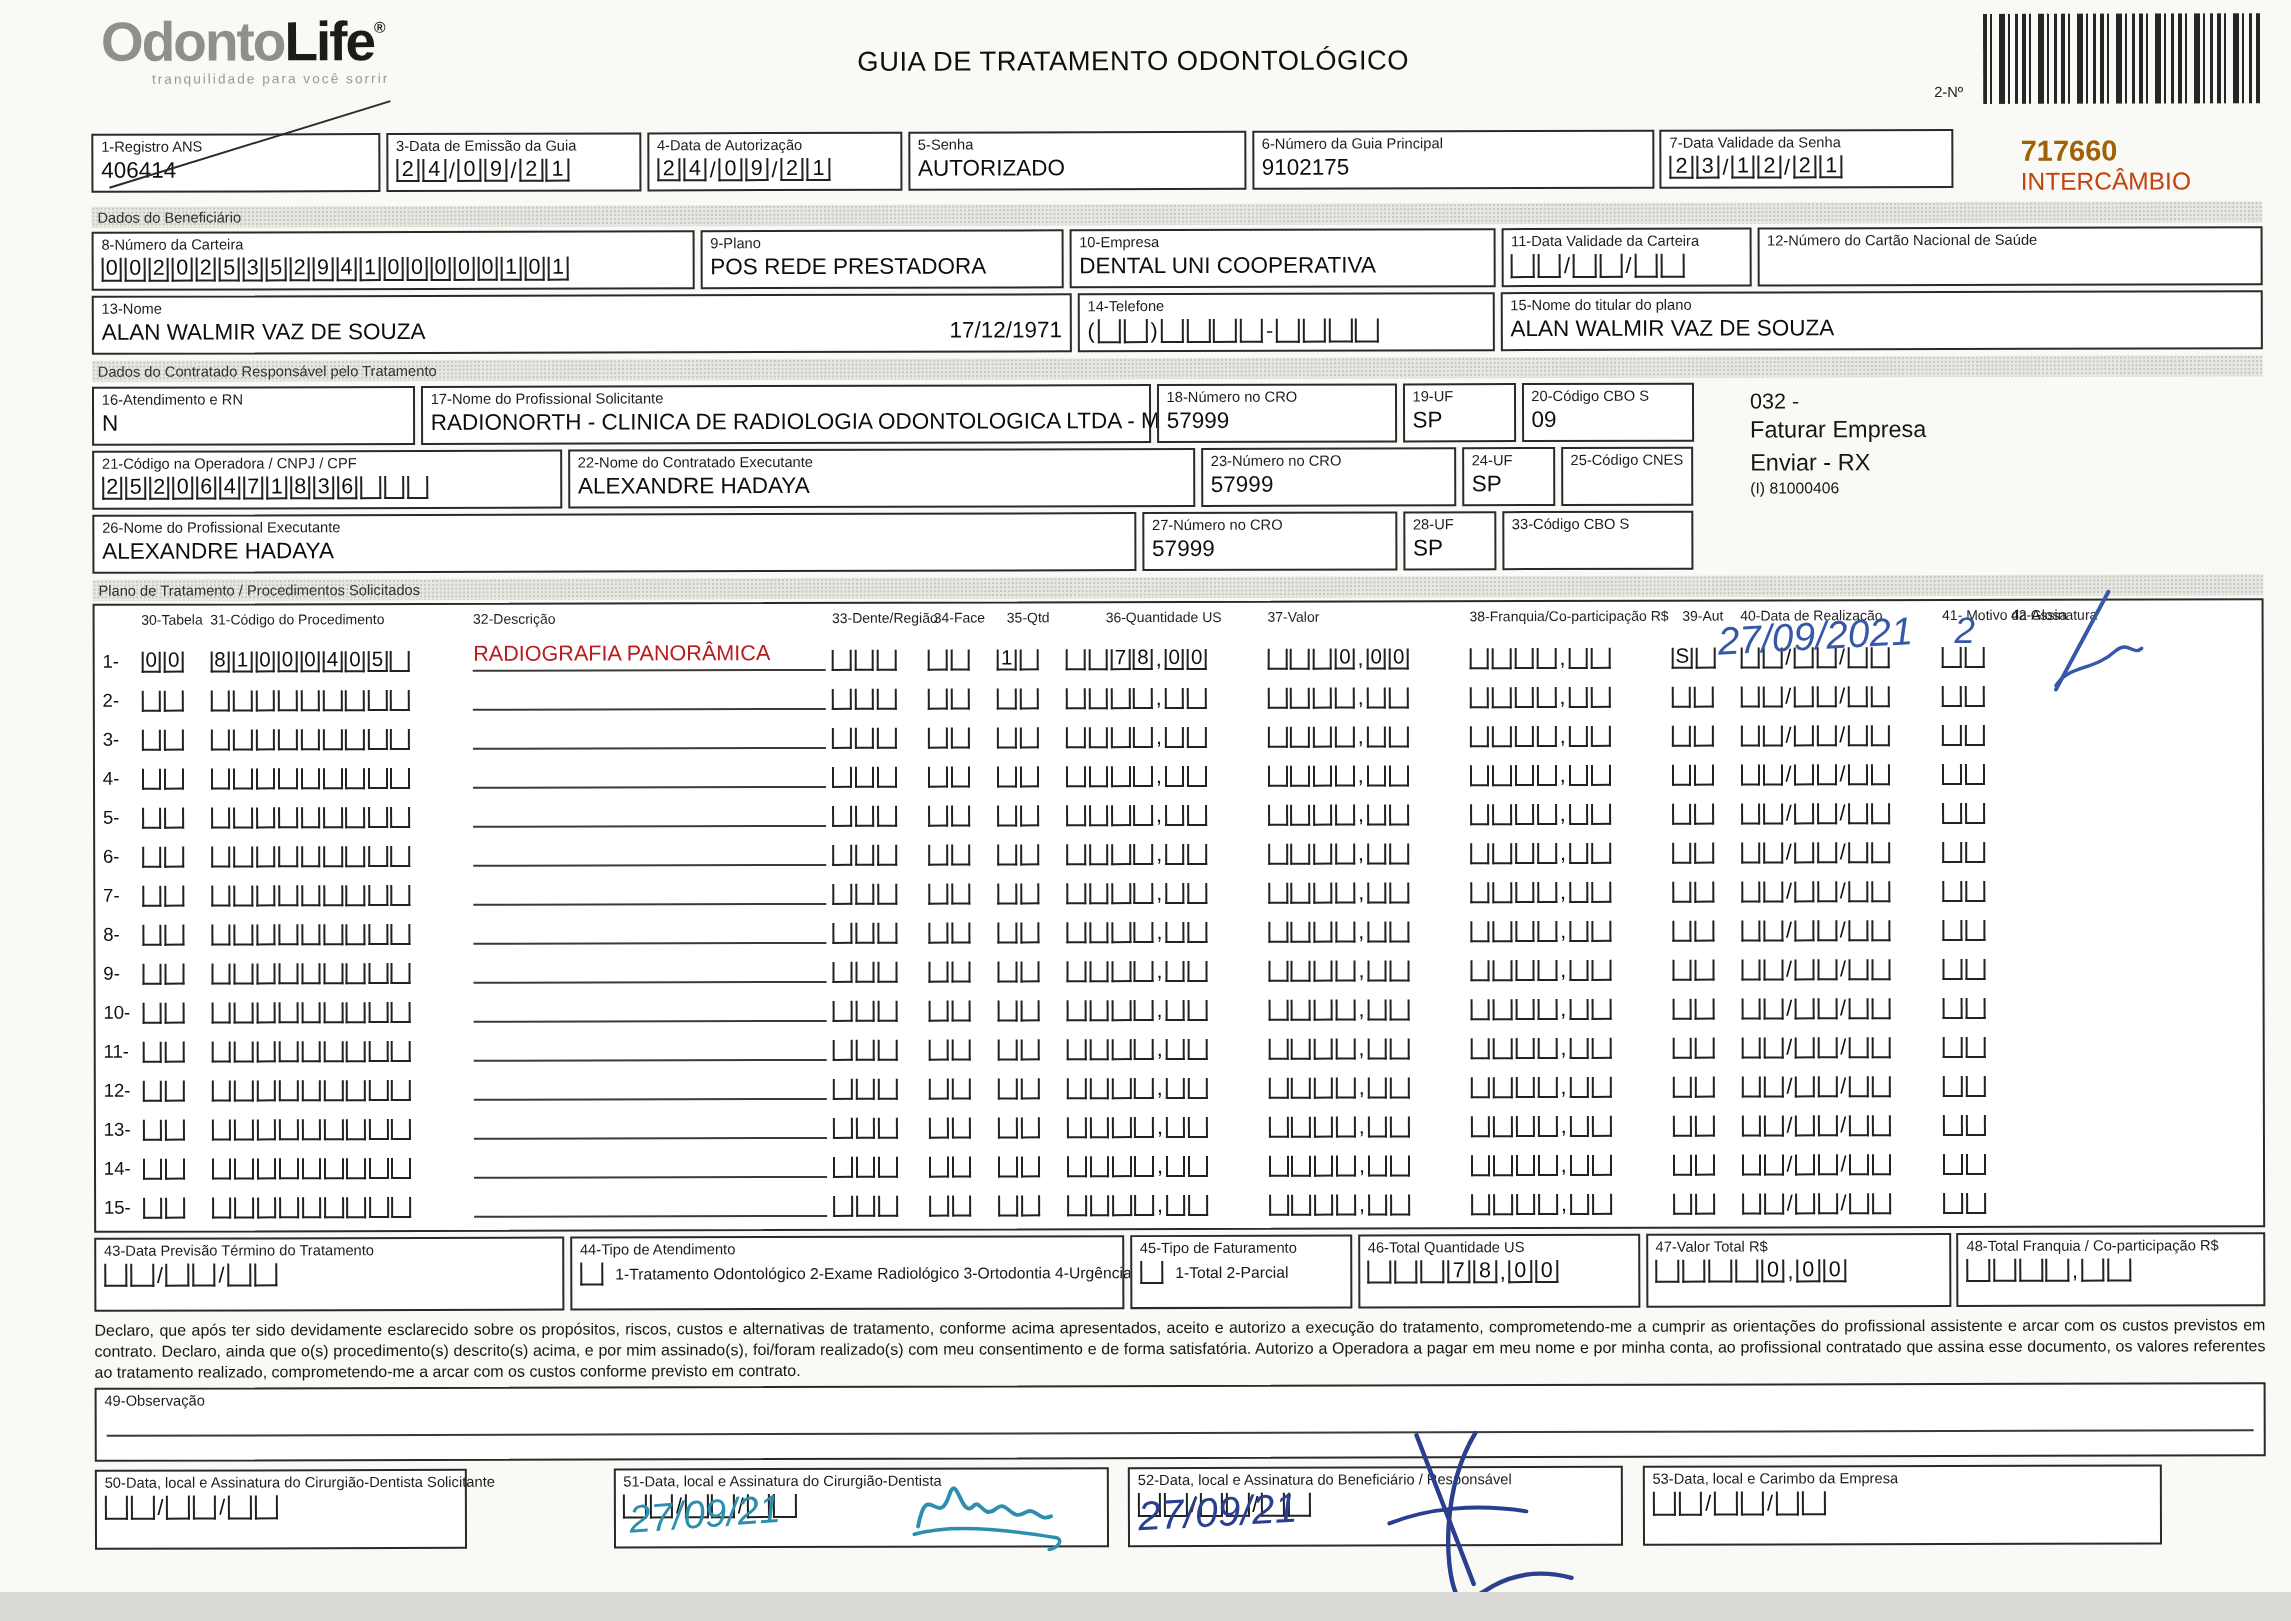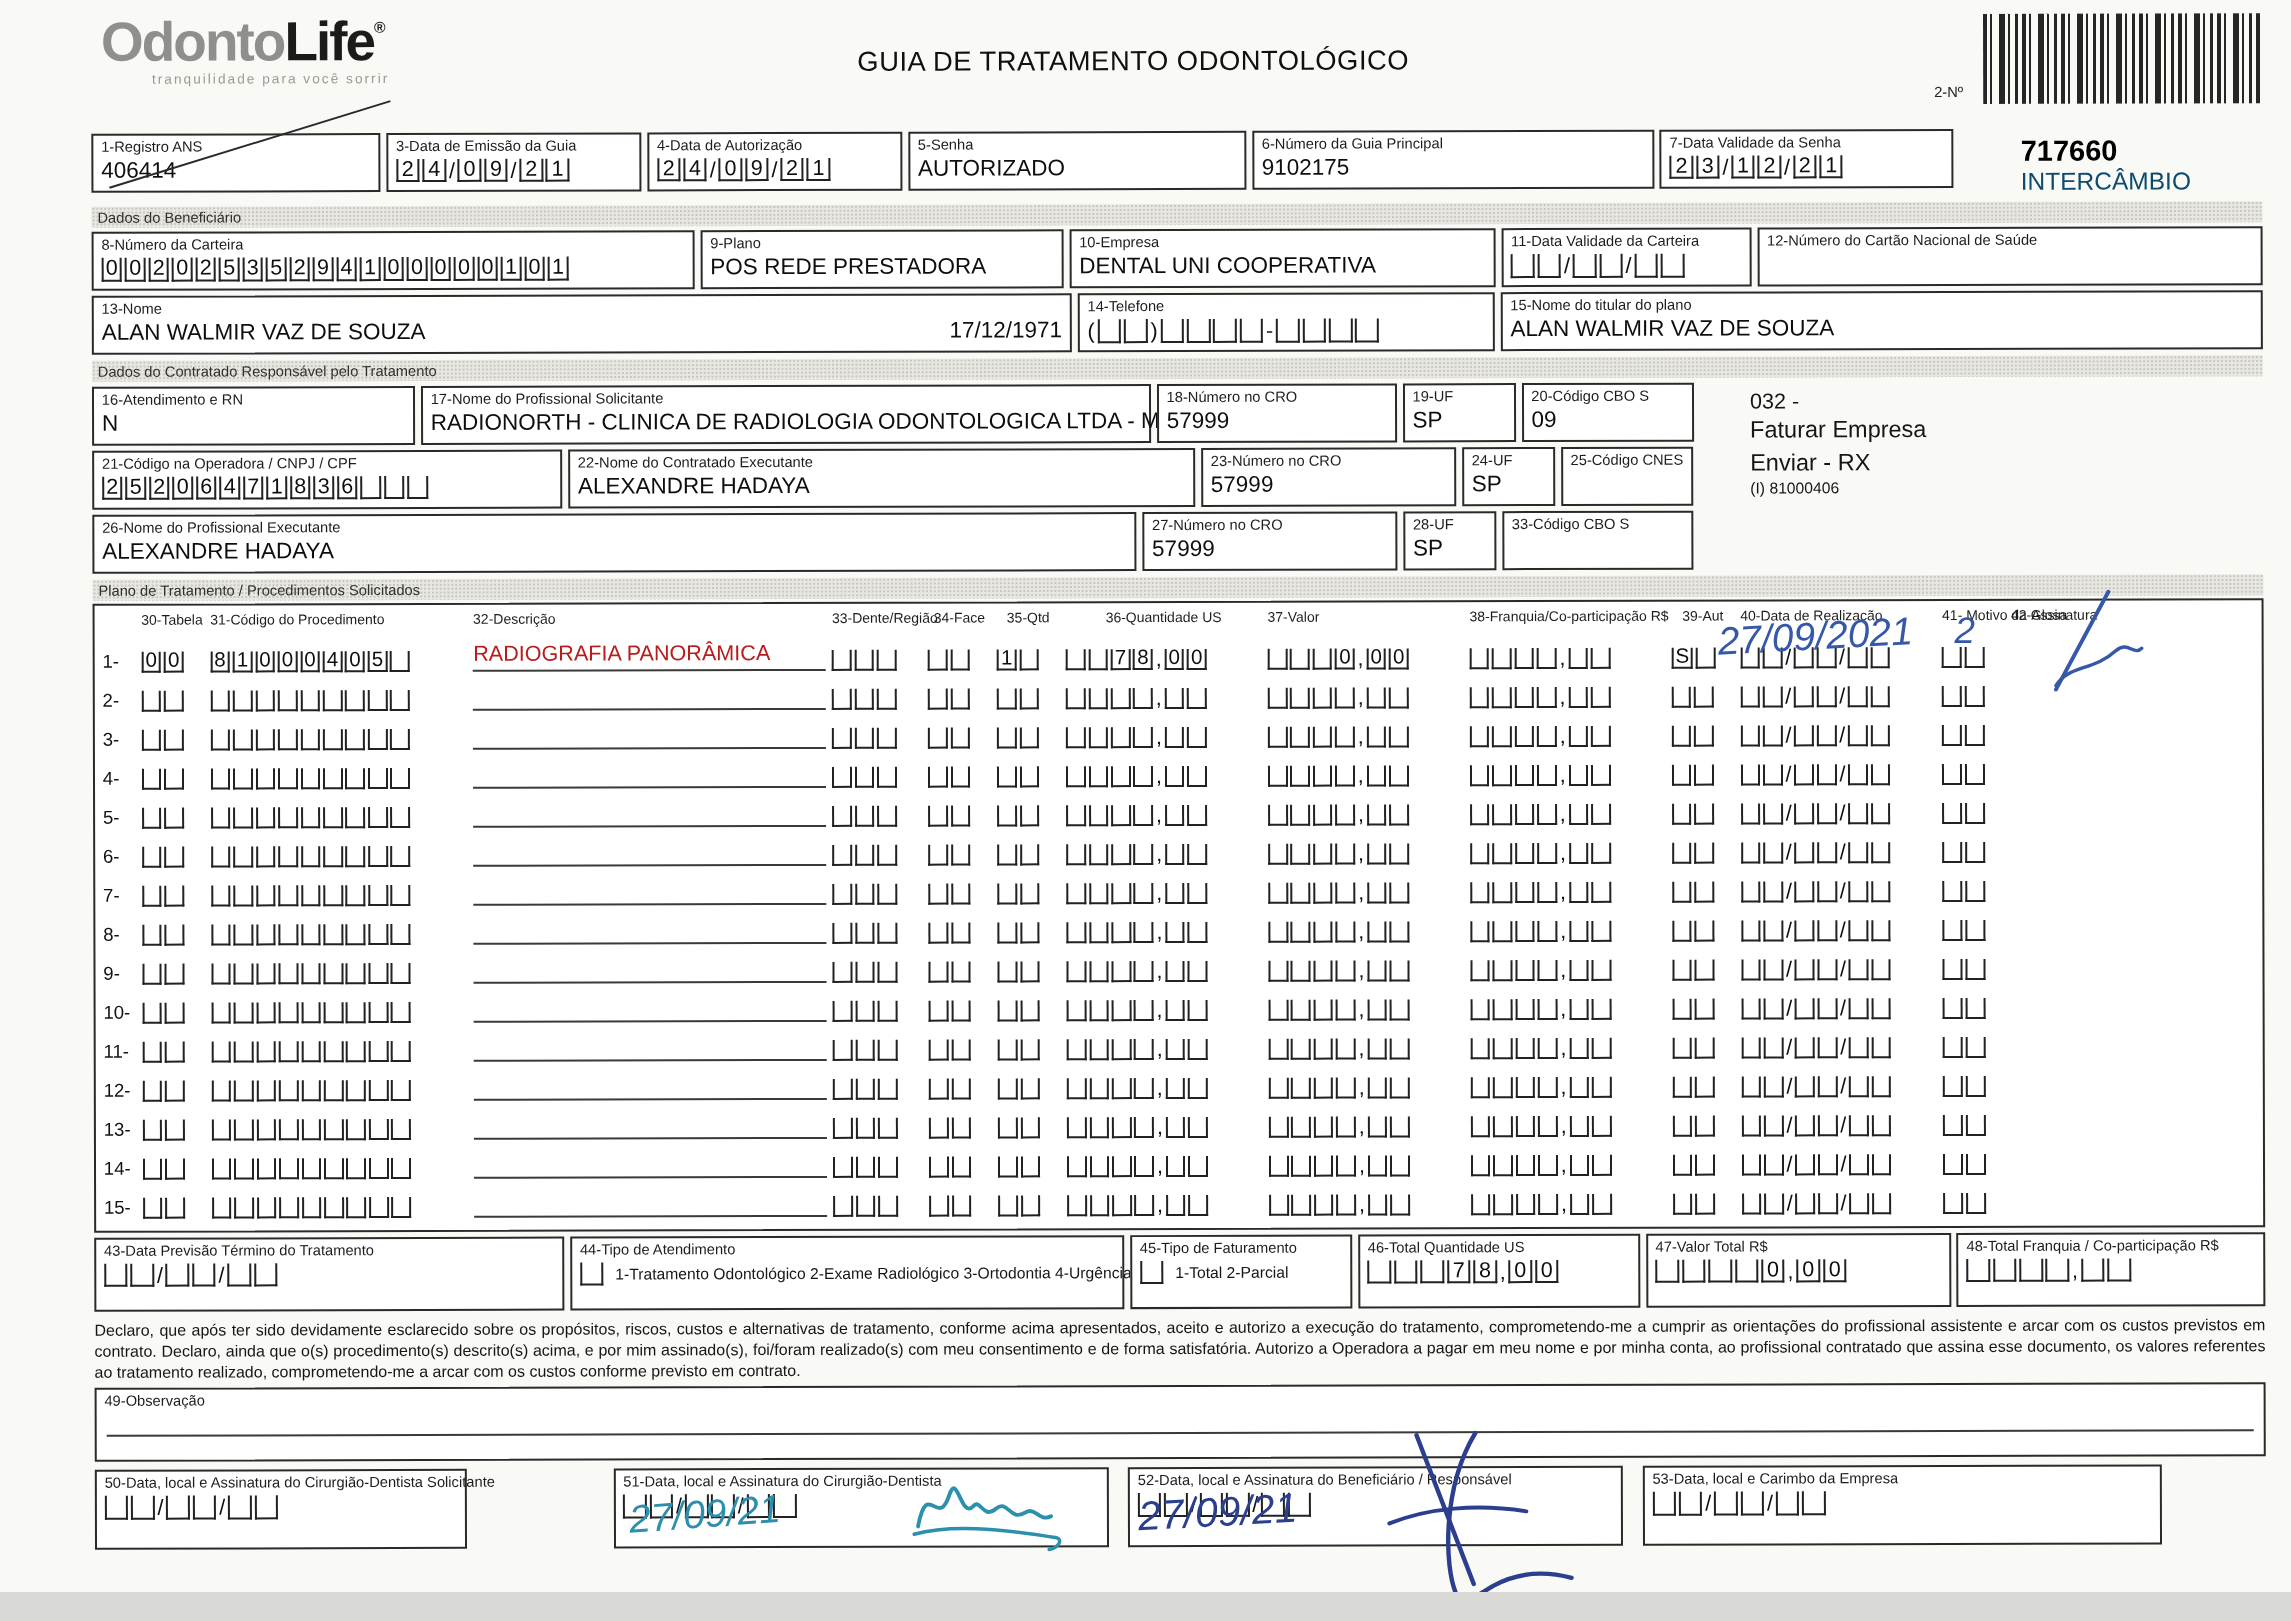--- a/index.html
+++ b/index.html
@@ -139,22 +139,22 @@
             <span class="cell">3</span>
             <span class="sep">/</span>
             <span class="cell">1</span>
             <span class="cell">2</span>
             <span class="sep">/</span>
             <span class="cell">2</span>
             <span class="cell">1</span>
           </span>
     </div>
     <div class="grow" style="padding:5.9px 0 0 61px">
-      <div style="font-size:29px;font-weight:bold;color:#000000">717660</div>
-      <div style="font-size:24.5px;color:#0c4a6e">INTERCÂMBIO</div>
+      <div style="font-size:29px;font-weight:bold;color:#a16207">717660</div>
+      <div style="font-size:24.5px;color:#c2410c">INTERCÂMBIO</div>
     </div>
   </div>
 
   <div class="sbar">Dados do Beneficiário</div>
   <div class="frow">
     <div class="box h58" style="width:603px">
       <span class="lbl">8-Número da Carteira</span>
       <span class="comb tight">
             <span class="cell">0</span>
             <span class="cell">0</span>

